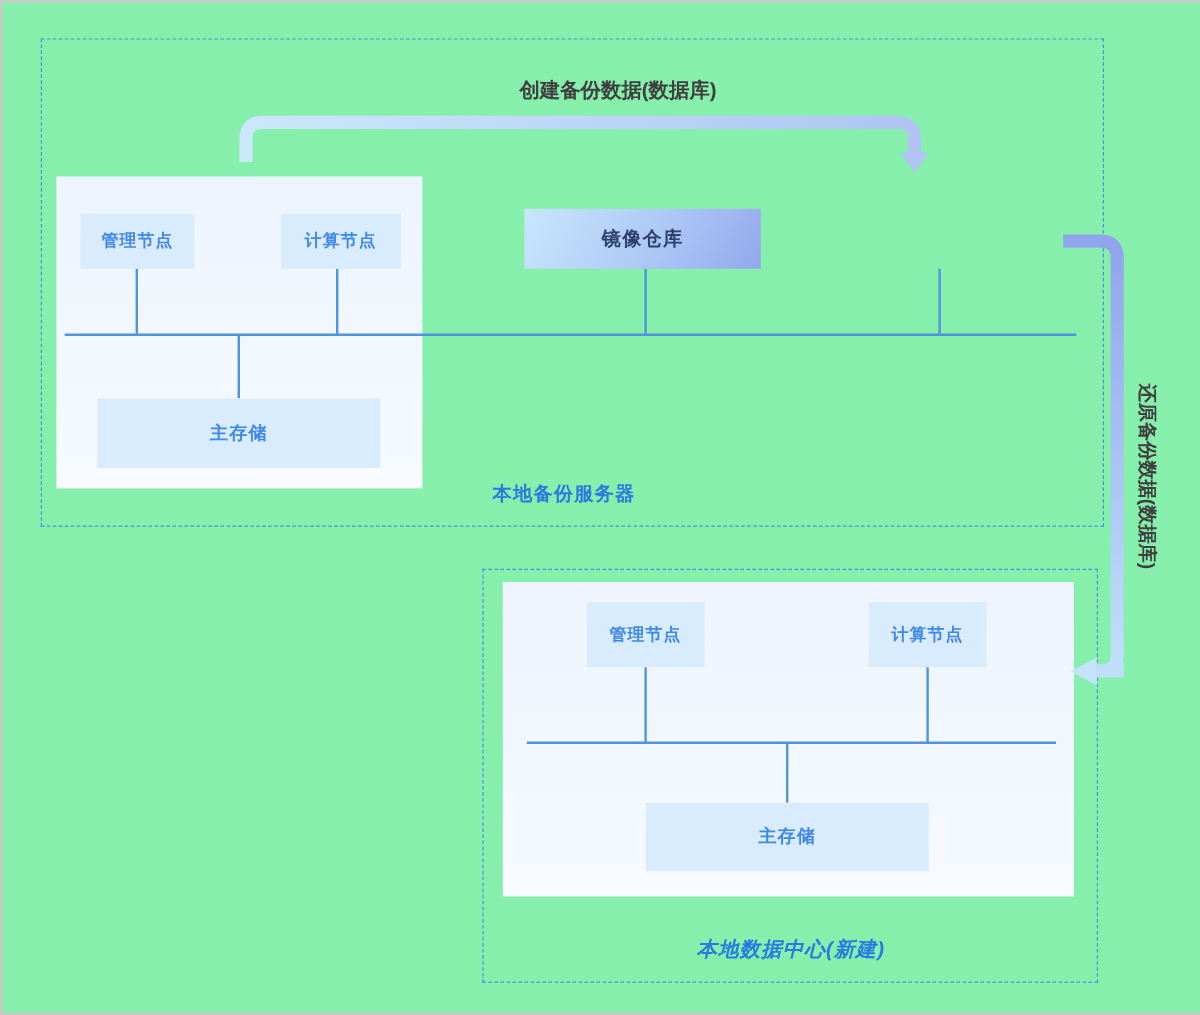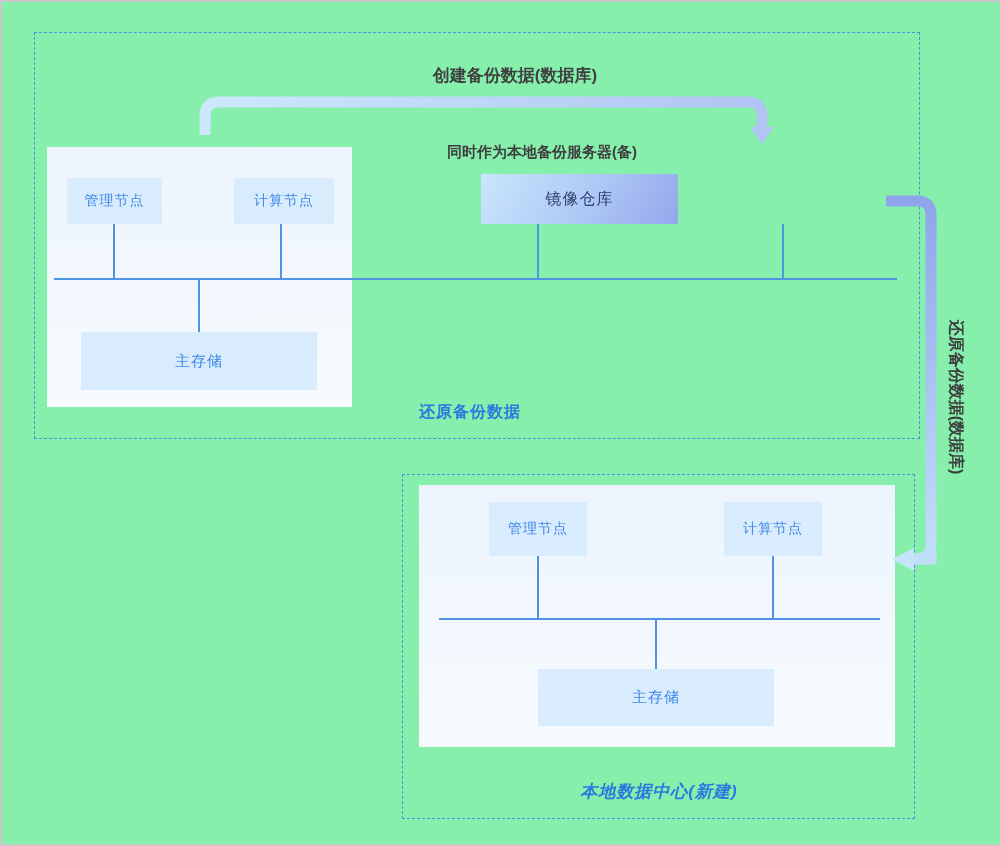--- a/index.html
+++ b/index.html
@@ -10,27 +10,27 @@
   }
   .dashed-box{
     position:absolute;border:1px dashed #4a90e2;background:transparent;
   }
   .panel{
     position:absolute;
     background:linear-gradient(180deg,#edf4fd 0%,#f3f8fe 60%,#f7fbff 100%);
   }
   .node{
     position:absolute;display:flex;align-items:center;justify-content:center;
-    background:#d9ecfd;color:#3f87e8;font-size:14px;font-weight:normal;
+    background:#d9ecfd;color:#3f87e8;font-size:14px;font-weight:bold;
     letter-spacing:1px;
   }
   .node.big{font-size:15px;}
   .node.mirror{
     background:linear-gradient(118deg,#c9e6fc 0%,#aec8f5 55%,#93a7ec 100%);
-    color:#2e4170;font-size:16px;margin-left:44px;
+    color:#2e4170;font-size:16px;
   }
   .node.backup{
     background:#dfe8fb;color:#5b7ce8;font-size:15px;letter-spacing:0.5px;
   }
   .flow-label{
     position:absolute;color:#3f3f3f;font-weight:bold;text-align:center;
   }
   .dc-label{
     position:absolute;color:#2879e0;font-weight:bold;text-align:center;
     font-size:16px;letter-spacing:1px;
@@ -84,34 +84,33 @@
 
     <g>
       <path d="M 884 199 L 915 199 Q 929 199 929 213 L 929 543 Q 929 557 915 557 L 922 557" fill="none" stroke="url(#gradRight)" stroke-width="11" stroke-linecap="butt"></path>
       <path d="M 929 550 L 929 557 L 912 557" fill="none" stroke="#c0def8" stroke-width="11"></path>
       <polygon points="912,546 912,569 890,557.5" fill="#c5e4fa"></polygon>
     </g>
   </svg>
 
   <div class="flow-label" style="left:363px;top:62px;width:300px;font-size:17px;">创建备份数据(数据库)</div>
 
-  <div class="flow-label" style="left:390px;top:141px;width:300px;font-size:15px;">同时作为本地备份服务器(备)</div>
 
   <div class="flow-label" style="left:848px;top:385px;width:212px;height:20px;font-size:16px;transform:rotate(90deg);transform-origin:center;">还原备份数据(数据库)</div>
 
   <div class="node" style="left:65px;top:176px;width:95px;height:46px;">管理节点</div>
 
   <div class="node" style="left:232px;top:176px;width:100px;height:46px;">计算节点</div>
 
   <div class="node mirror" style="left:435px;top:172px;width:197px;height:50px;">镜像仓库</div>
 
 
   <div class="node big" style="left:79px;top:330px;width:236px;height:58px;">主存储</div>
 
-  <div class="dc-label" style="left:340px;top:400px;width:256px;">还原备份数据</div>
+  <div class="dc-label" style="left:340px;top:400px;width:256px;">本地备份服务器</div>
 
   <div class="node" style="left:487px;top:500px;width:98px;height:54px;">管理节点</div>
 
   <div class="node" style="left:722px;top:500px;width:98px;height:54px;">计算节点</div>
 
   <div class="node big" style="left:536px;top:667px;width:236px;height:57px;">主存储</div>
 
   <div class="dc-label" style="left:527px;top:778px;width:260px;font-size:17px;font-style:italic;">本地数据中心(新建)</div>
 
 </div>

